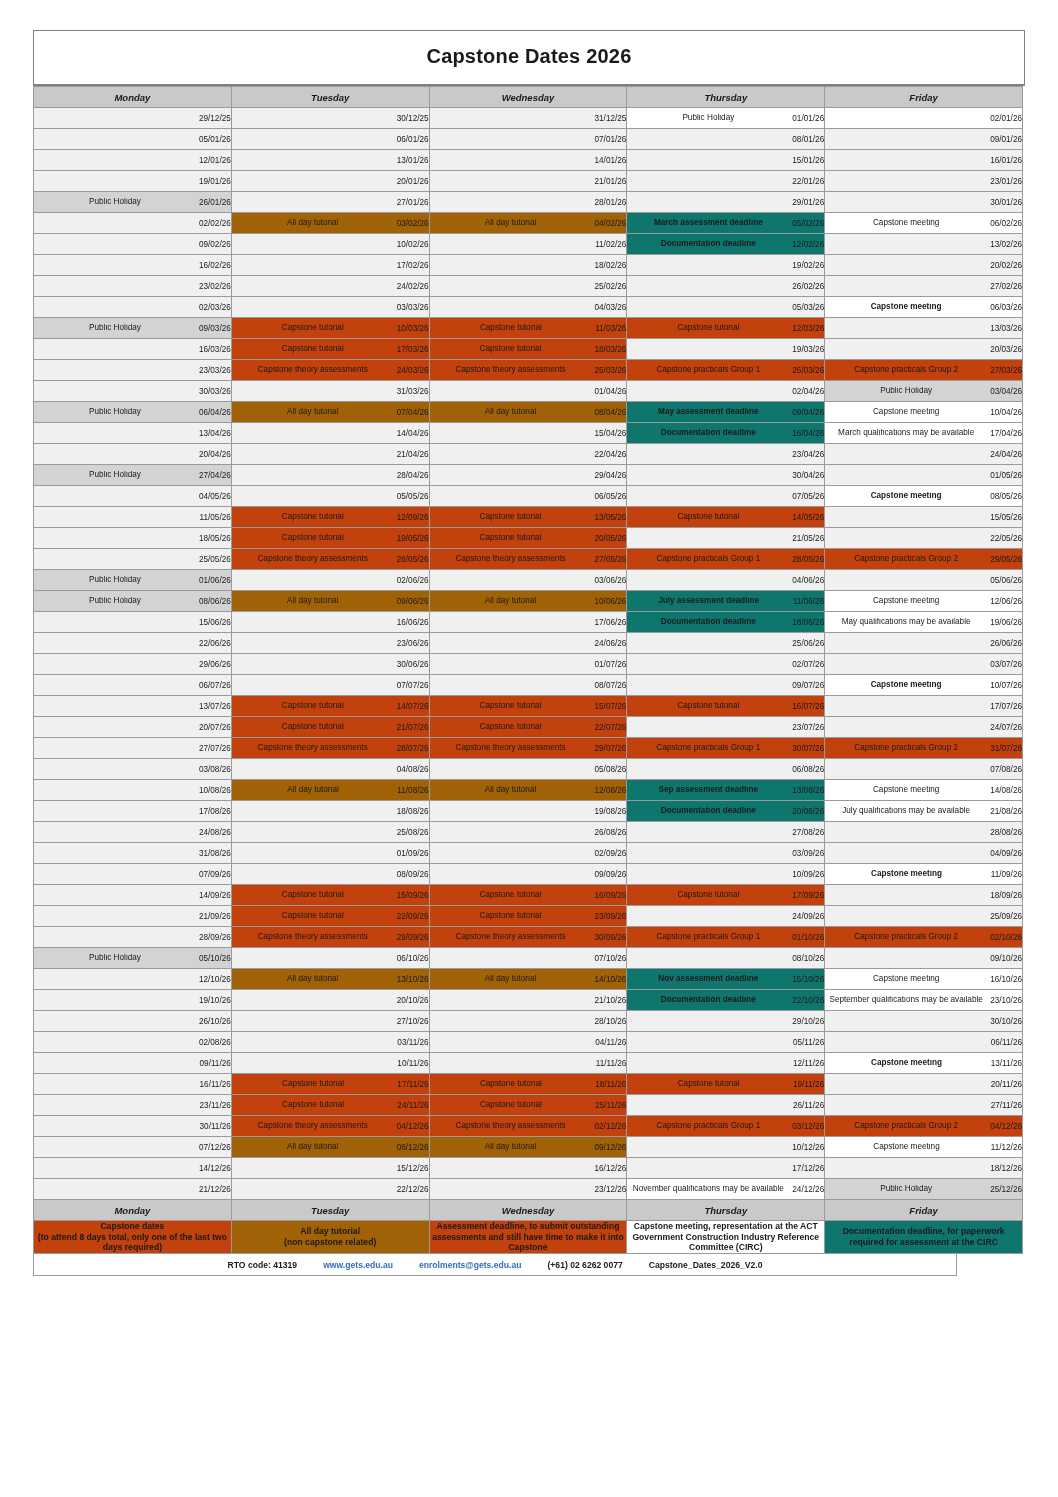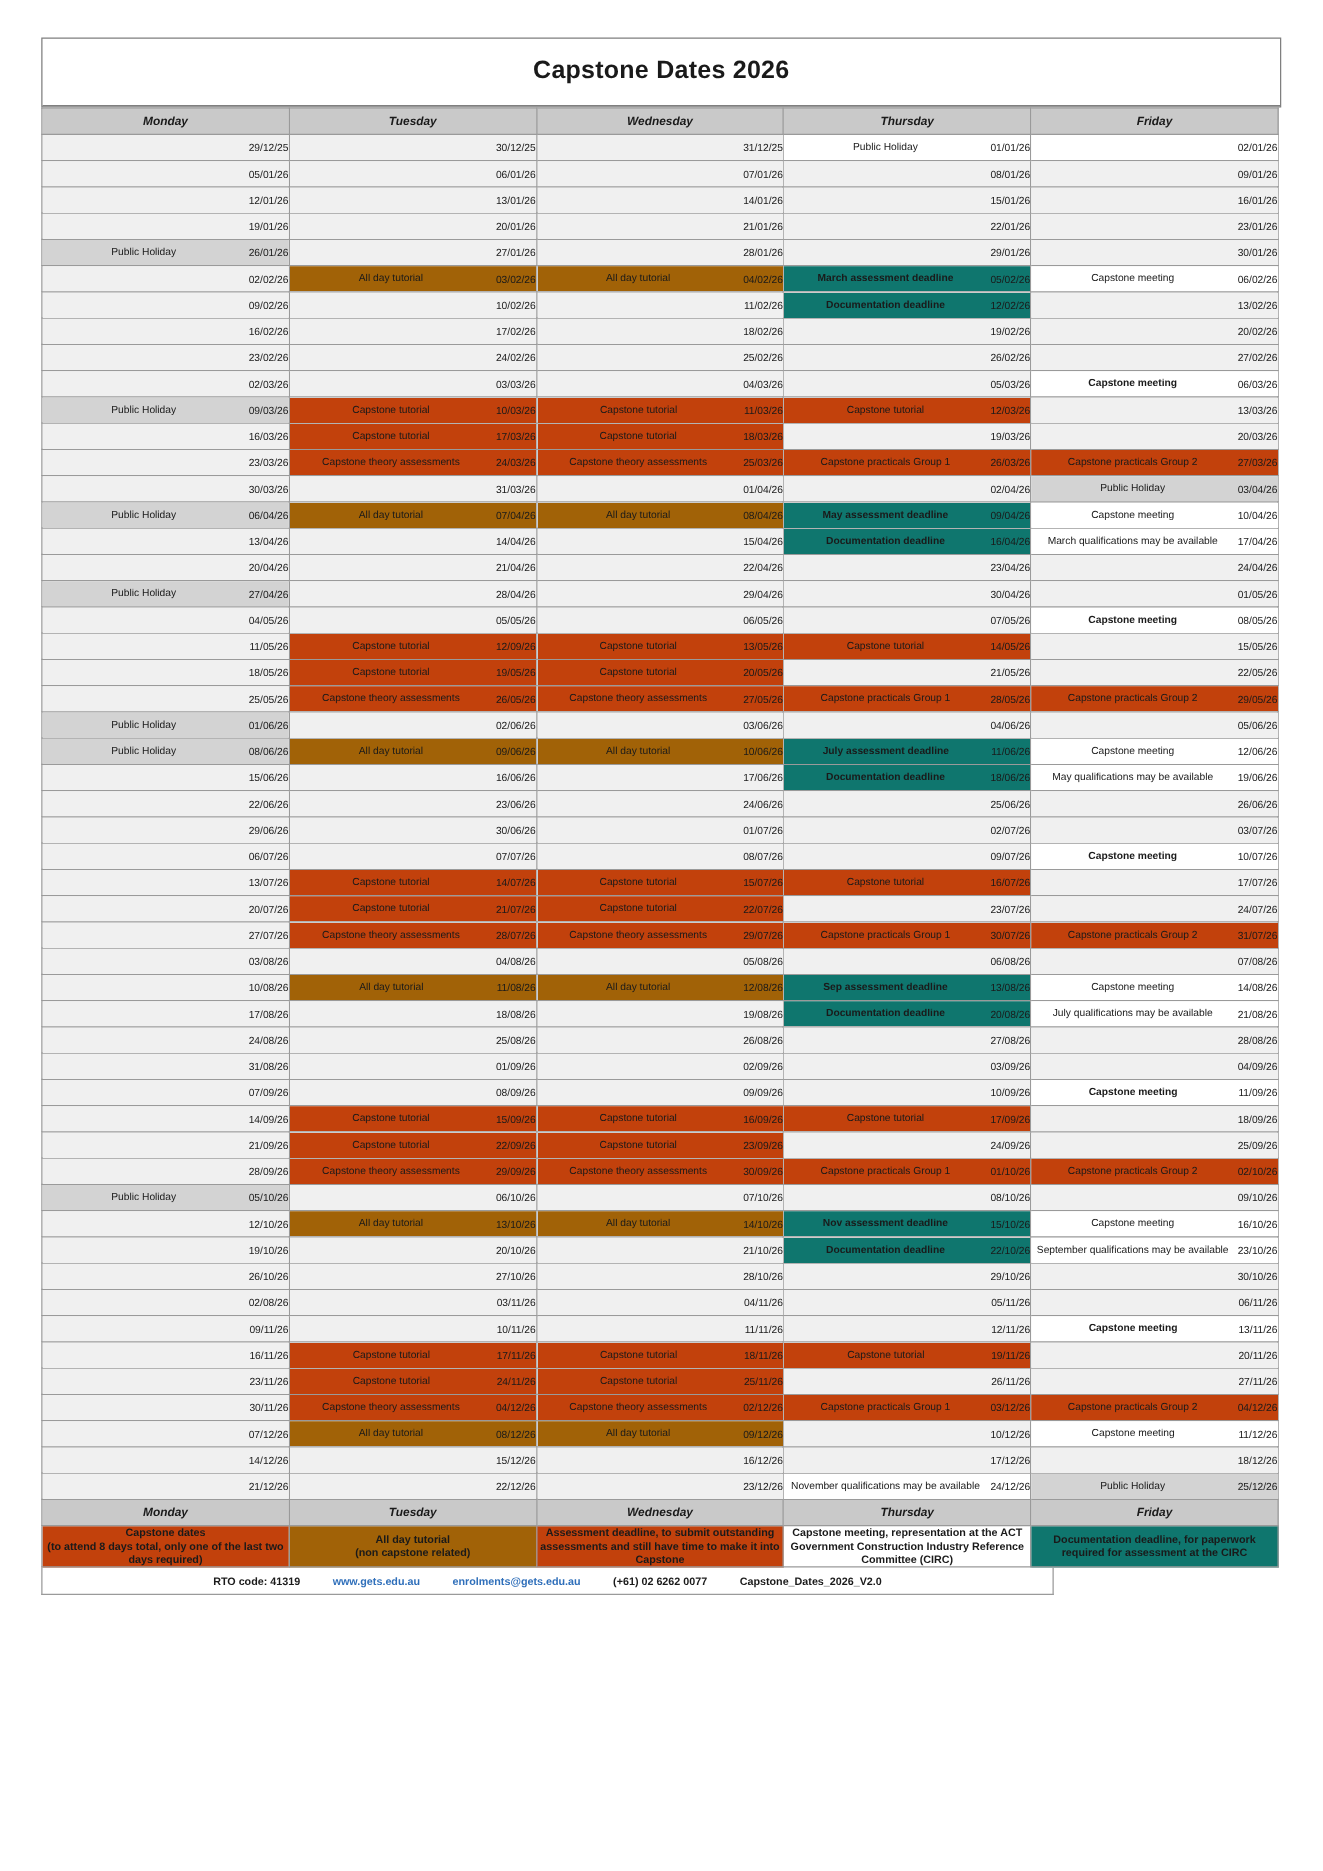--- a/index.html
+++ b/index.html
@@ -99,21 +99,21 @@
   .footer {
     border: 1px solid #9a9a9a;
     border-top: none;
     height: 22px;
     display: flex;
     align-items: center;
     justify-content: center;
     gap: 26px;
     font-size: 8.6px;
     font-weight: bold;
-    width: 810px;
+    width: 924px;
     box-sizing: border-box;
   }
   .footer .link { color: #2f6fba; font-weight: bold; }
   .footer .plain { font-weight: bold; color: #1a1a1a; }
 </style>
 </head>
 <body>
 
 <div class="page">
   <div class="frame">

